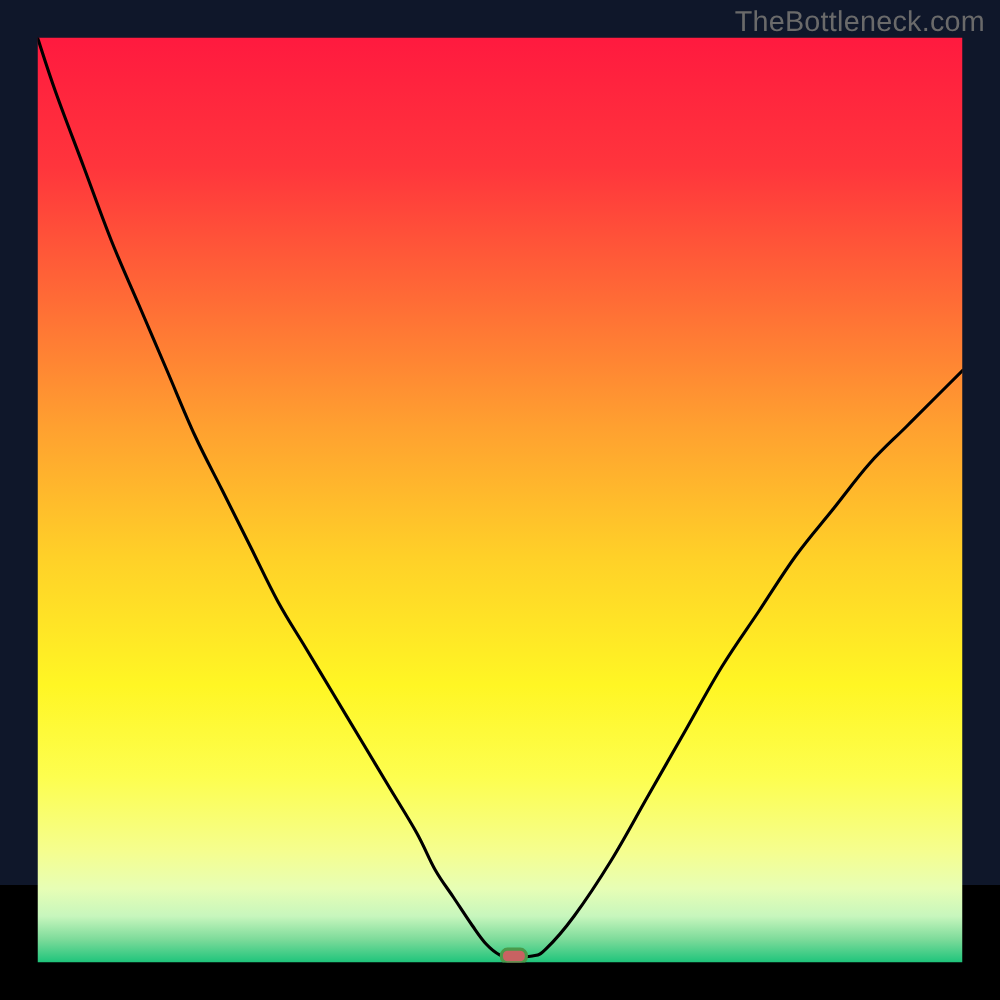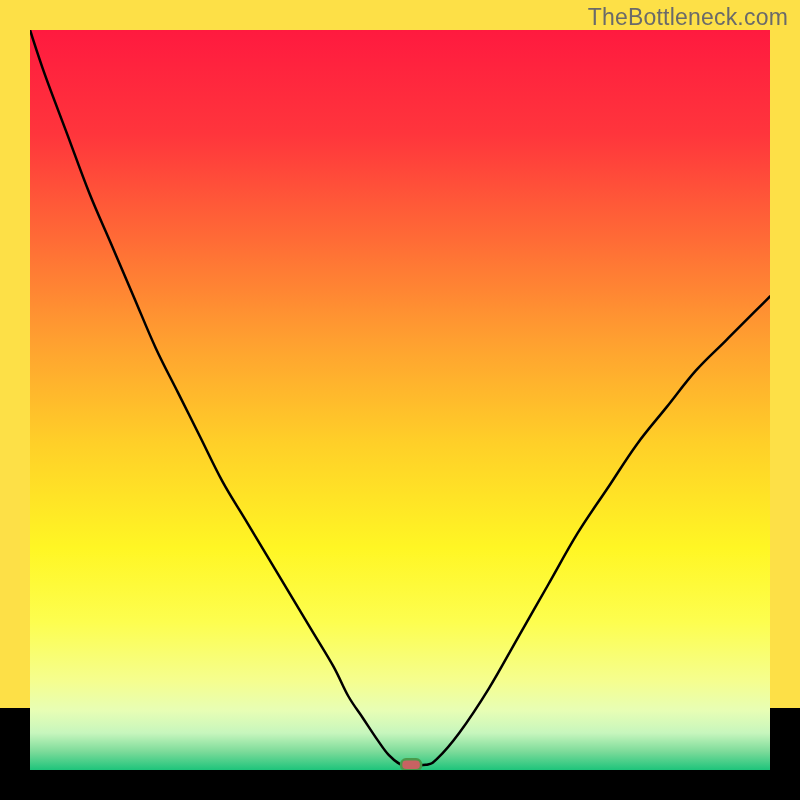--- a/index.html
+++ b/index.html
@@ -7,21 +7,21 @@
     padding: 0;
     width: 800px;
     height: 800px;
     background: #000;
     overflow: hidden;
   }
   .frame {
     position: relative;
     width: 800px;
     height: 708px;
-    background: #fde047;
+    background: #0f172a;
   }
   .watermark {
     position: absolute;
     top: 4px;
     right: 12px;
     font-family: Arial, Helvetica, sans-serif;
     font-size: 23px;
     color: #6a6a6a;
     font-weight: 500;
     letter-spacing: 0.2px;

